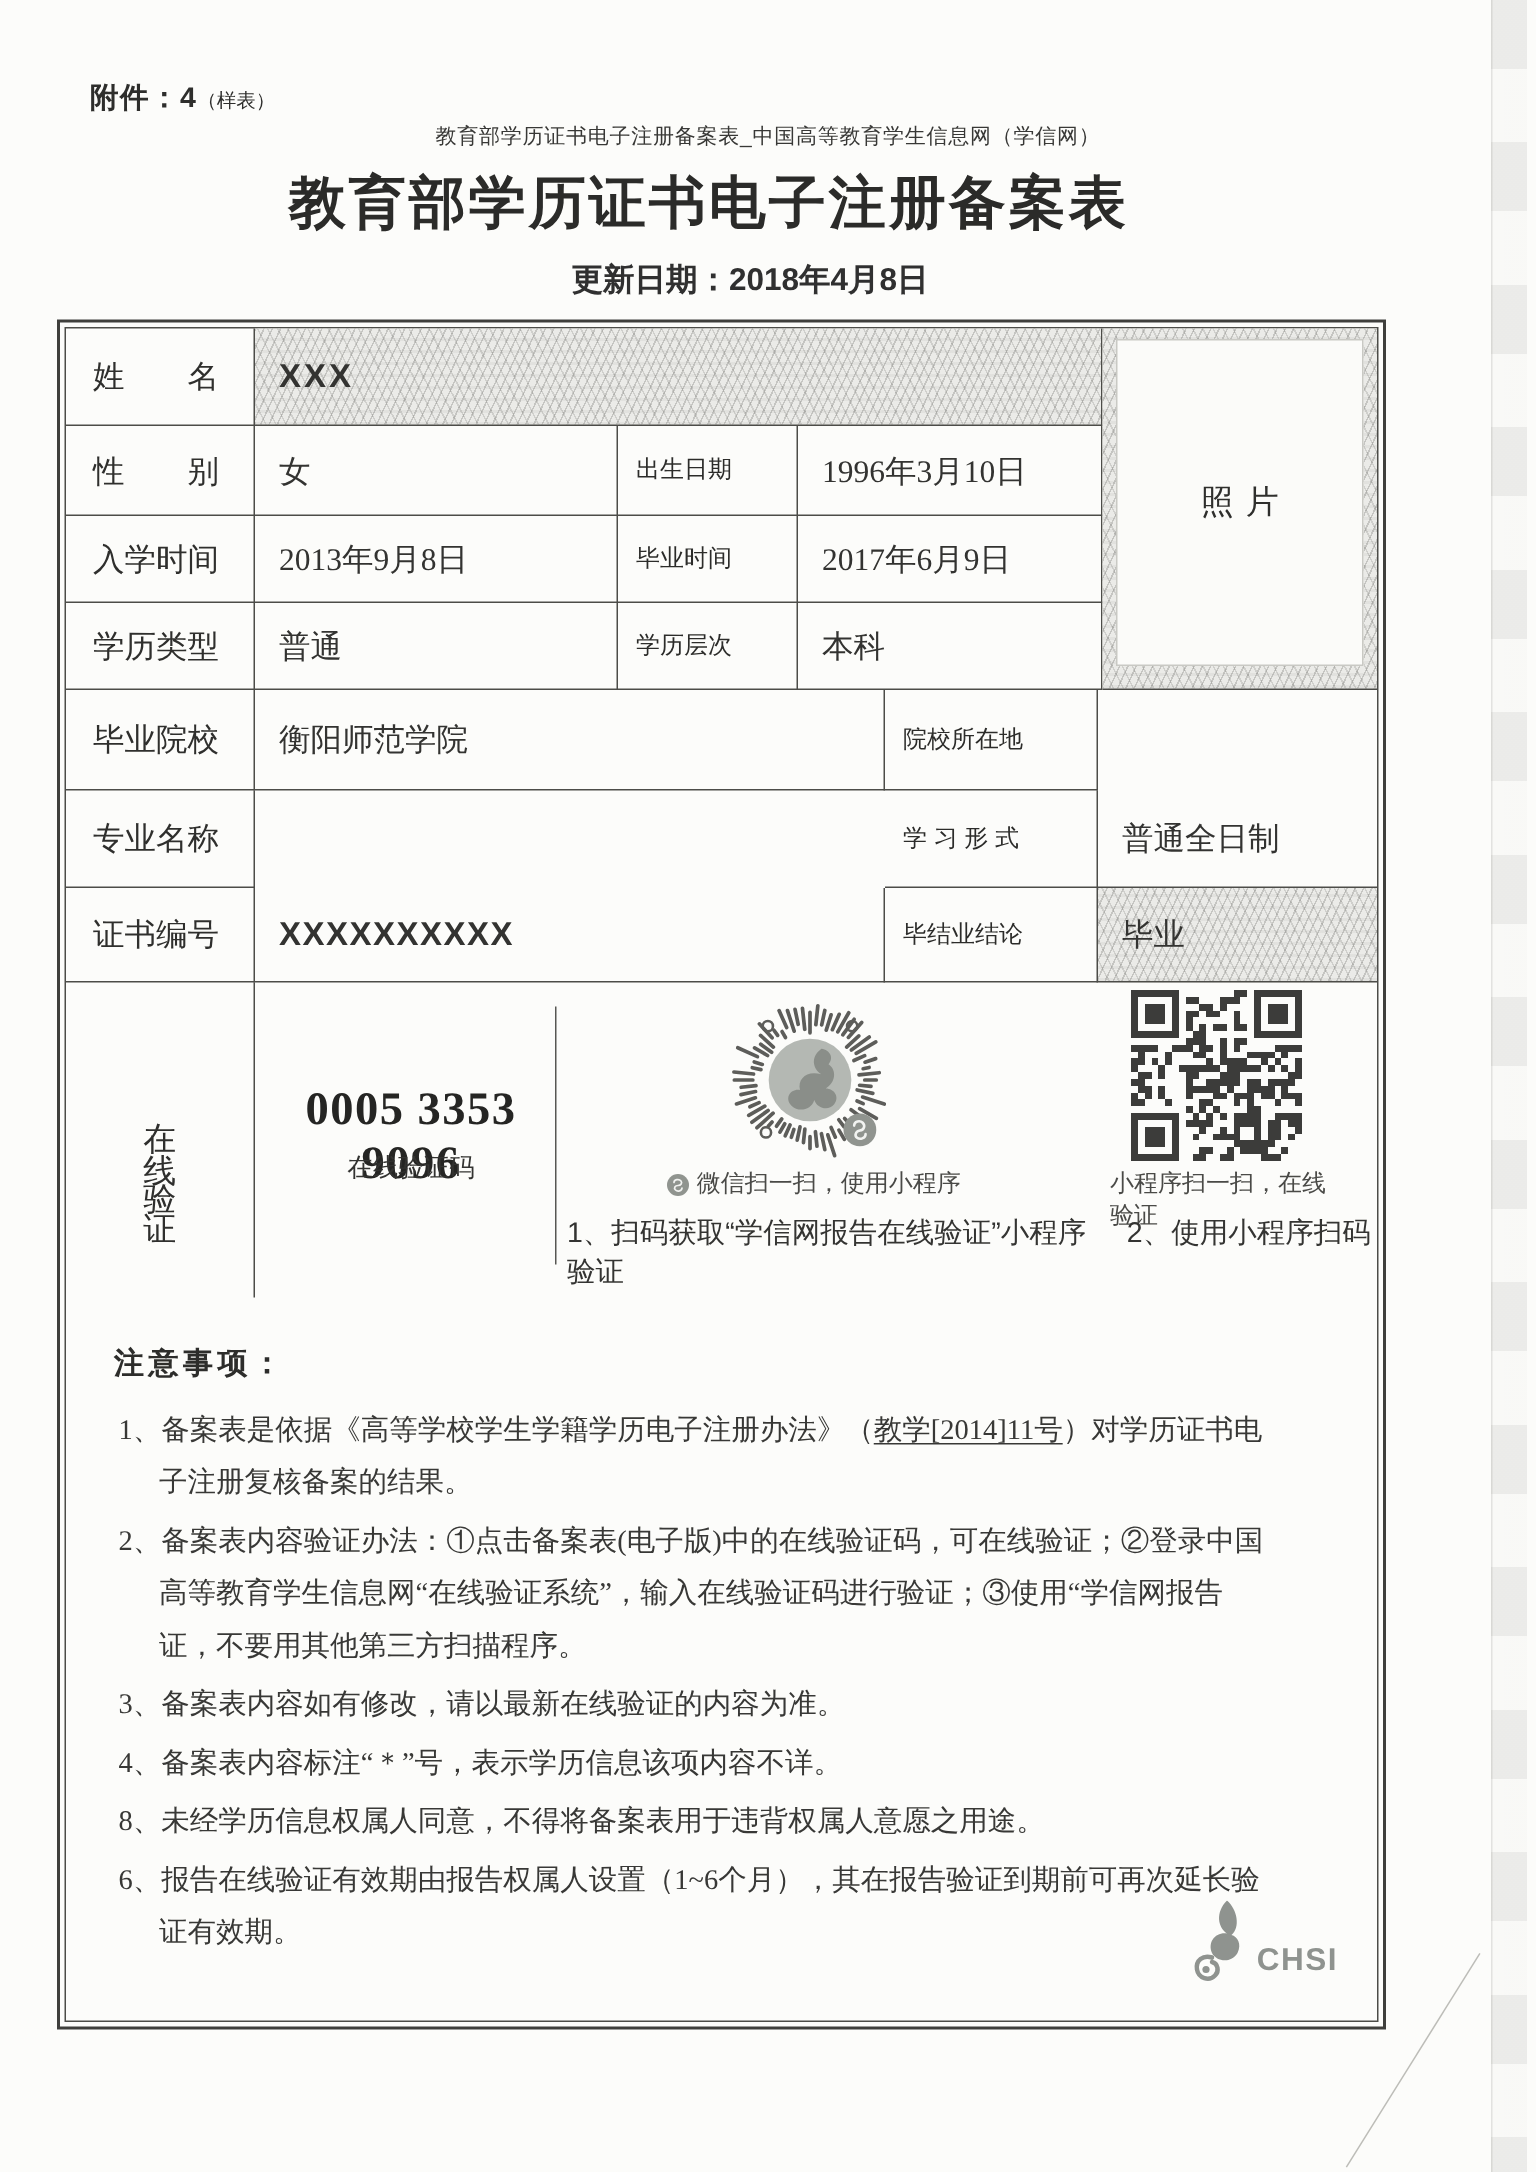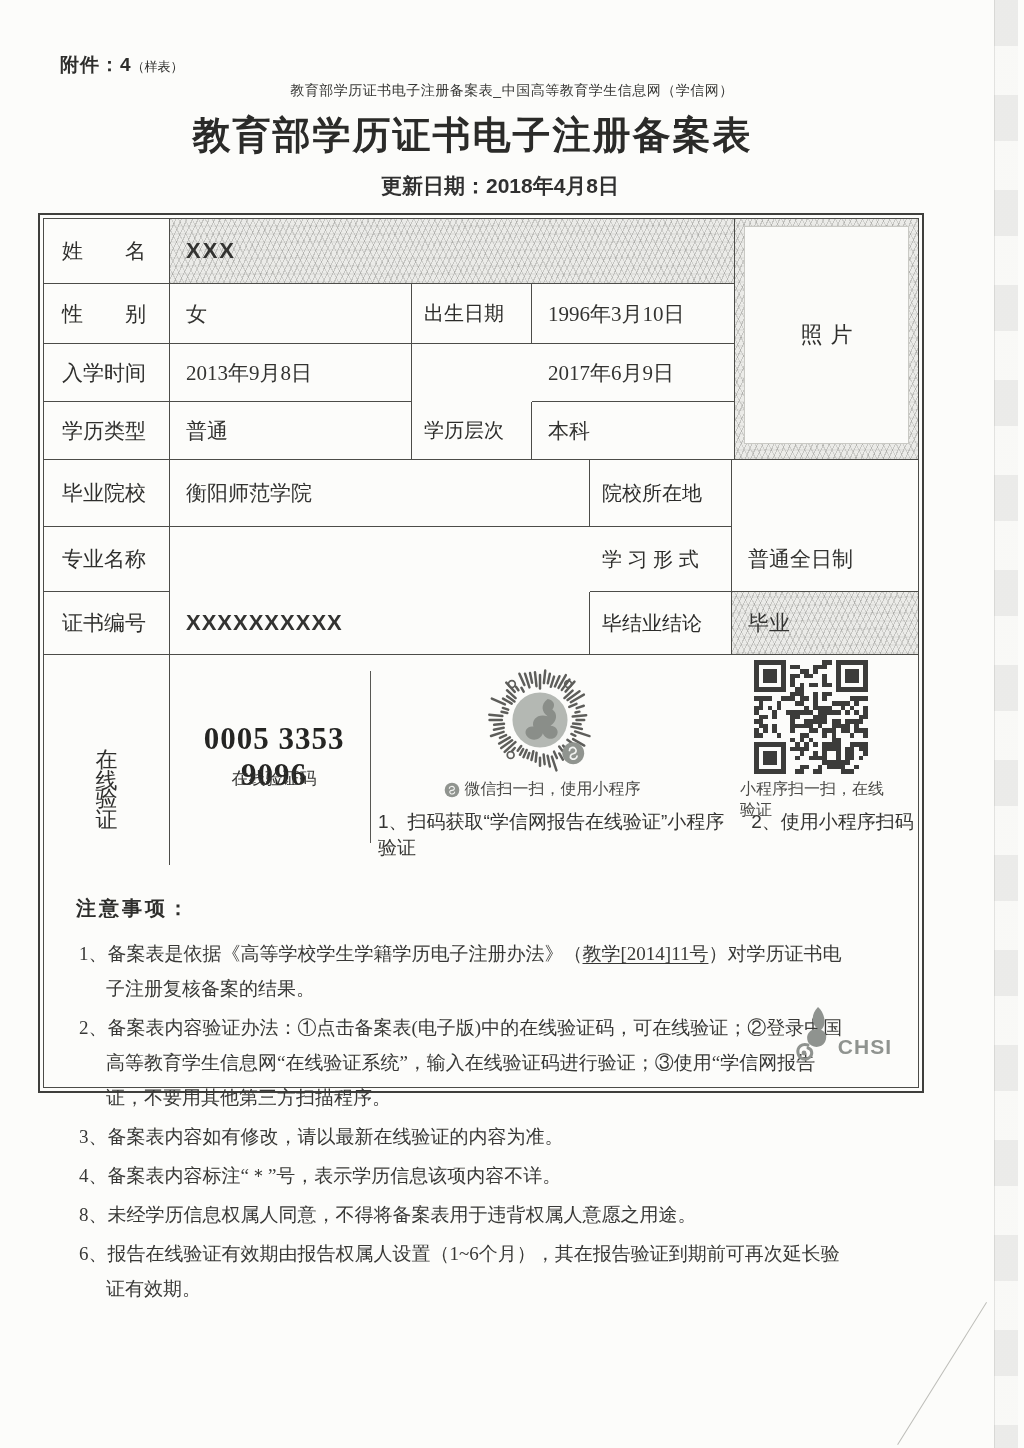--- a/index.html
+++ b/index.html
@@ -22,32 +22,32 @@
   .scan-mark{position:absolute;left:905px;top:386px;color:#9a9a96;font-size:13px;font-family:"Liberation Serif",serif;}
 
   
   .attachment{position:absolute;left:60px;top:52px;font-size:19px;font-weight:bold;letter-spacing:1px;}
   .attachment .sub{font-size:13px;font-weight:normal;letter-spacing:0;}
   .doc-header{position:absolute;left:0;top:82px;width:1024px;text-align:center;font-size:14px;color:#383836;letter-spacing:.5px;}
   .doc-title{position:absolute;left:0;top:110px;width:945px;text-align:center;font-size:38px;font-weight:600;letter-spacing:2px;color:#2b2b29;}
   .update-date{position:absolute;left:0;top:172px;width:1000px;text-align:center;font-size:21px;font-weight:bold;color:#303030;}
 
   
-  .sheet{position:absolute;left:38px;top:213px;width:886px;height:880px;border:2px solid #3f3f3c;}
+  .sheet{position:absolute;left:38px;top:213px;width:886px;height:1140px;border:2px solid #3f3f3c;}
   .sheet-inner{position:absolute;inset:3px;border:1px solid var(--bd);}
 
   
   .grid{position:absolute;left:0;top:0;width:874px;display:grid;
     grid-template-columns:126px 242px 120px 58px 142px 3px 183px;
     grid-template-rows:65px 60px 58px 58px 67px 65px 63px 210px;}
   .c{border-right:1px solid var(--bd);border-bottom:1px solid var(--bd);display:flex;align-items:center;overflow:hidden;}
   .no-br{border-right:none;}
   .no-bb{border-bottom:none;}
   .lbl{padding-left:18px;font-family:"Liberation Serif",serif;font-size:21px;color:#2f2f2d;}
-  .lbl2{padding-left:12px;font-size:20px;font-weight:500;color:#2c2c2a;}
+  .lbl2{padding-left:12px;font-size:16px;font-weight:500;color:#2c2c2a;}
   .val{padding-left:16px;font-family:"Liberation Serif",serif;font-size:21px;color:#333331;}
   .val-sans{font-family:"Liberation Sans",sans-serif;font-weight:600;font-size:22px;letter-spacing:2px;}
   .val-bold{font-family:"Liberation Sans",sans-serif;font-weight:bold;font-size:20px;}
 
   .pattern{
     background-color:#ebebe8;
     background-image:
       repeating-linear-gradient(115deg,rgba(110,110,106,.30) 0 1px,transparent 1px 5px),
       repeating-linear-gradient(63deg,rgba(110,110,106,.22) 0 1px,transparent 1px 6px),
       repeating-linear-gradient(0deg,rgba(140,140,136,.10) 0 2px,transparent 2px 8px);}
@@ -116,20 +116,21 @@
           </div>
         </div>
 
         <div class="c lbl" style="grid-area:2/1">性　　别</div>
         <div class="c val" style="grid-area:2/2">女</div>
         <div class="c lbl2" style="grid-area:2/3">出生日期</div>
         <div class="c val" style="grid-area:2/4/3/7">1996年3月10日</div>
 
         <div class="c lbl" style="grid-area:3/1">入学时间</div>
         <div class="c val" style="grid-area:3/2">2013年9月8日</div>
+        <div class="c lbl2" style="grid-area:3/3">毕业时间</div>
         <div class="c val" style="grid-area:3/4/4/7">2017年6月9日</div>
 
         <div class="c lbl" style="grid-area:4/1">学历类型</div>
         <div class="c val" style="grid-area:4/2">普通</div>
         <div class="c lbl2" style="grid-area:4/3">学历层次</div>
         <div class="c val" style="grid-area:4/4/5/7">本科</div>
 
         <div class="c lbl" style="grid-area:5/1">毕业院校</div>
         <div class="c val" style="grid-area:5/2/6/5">衡阳师范学院</div>
         <div class="c lbl2" style="grid-area:5/5">院校所在地</div>

